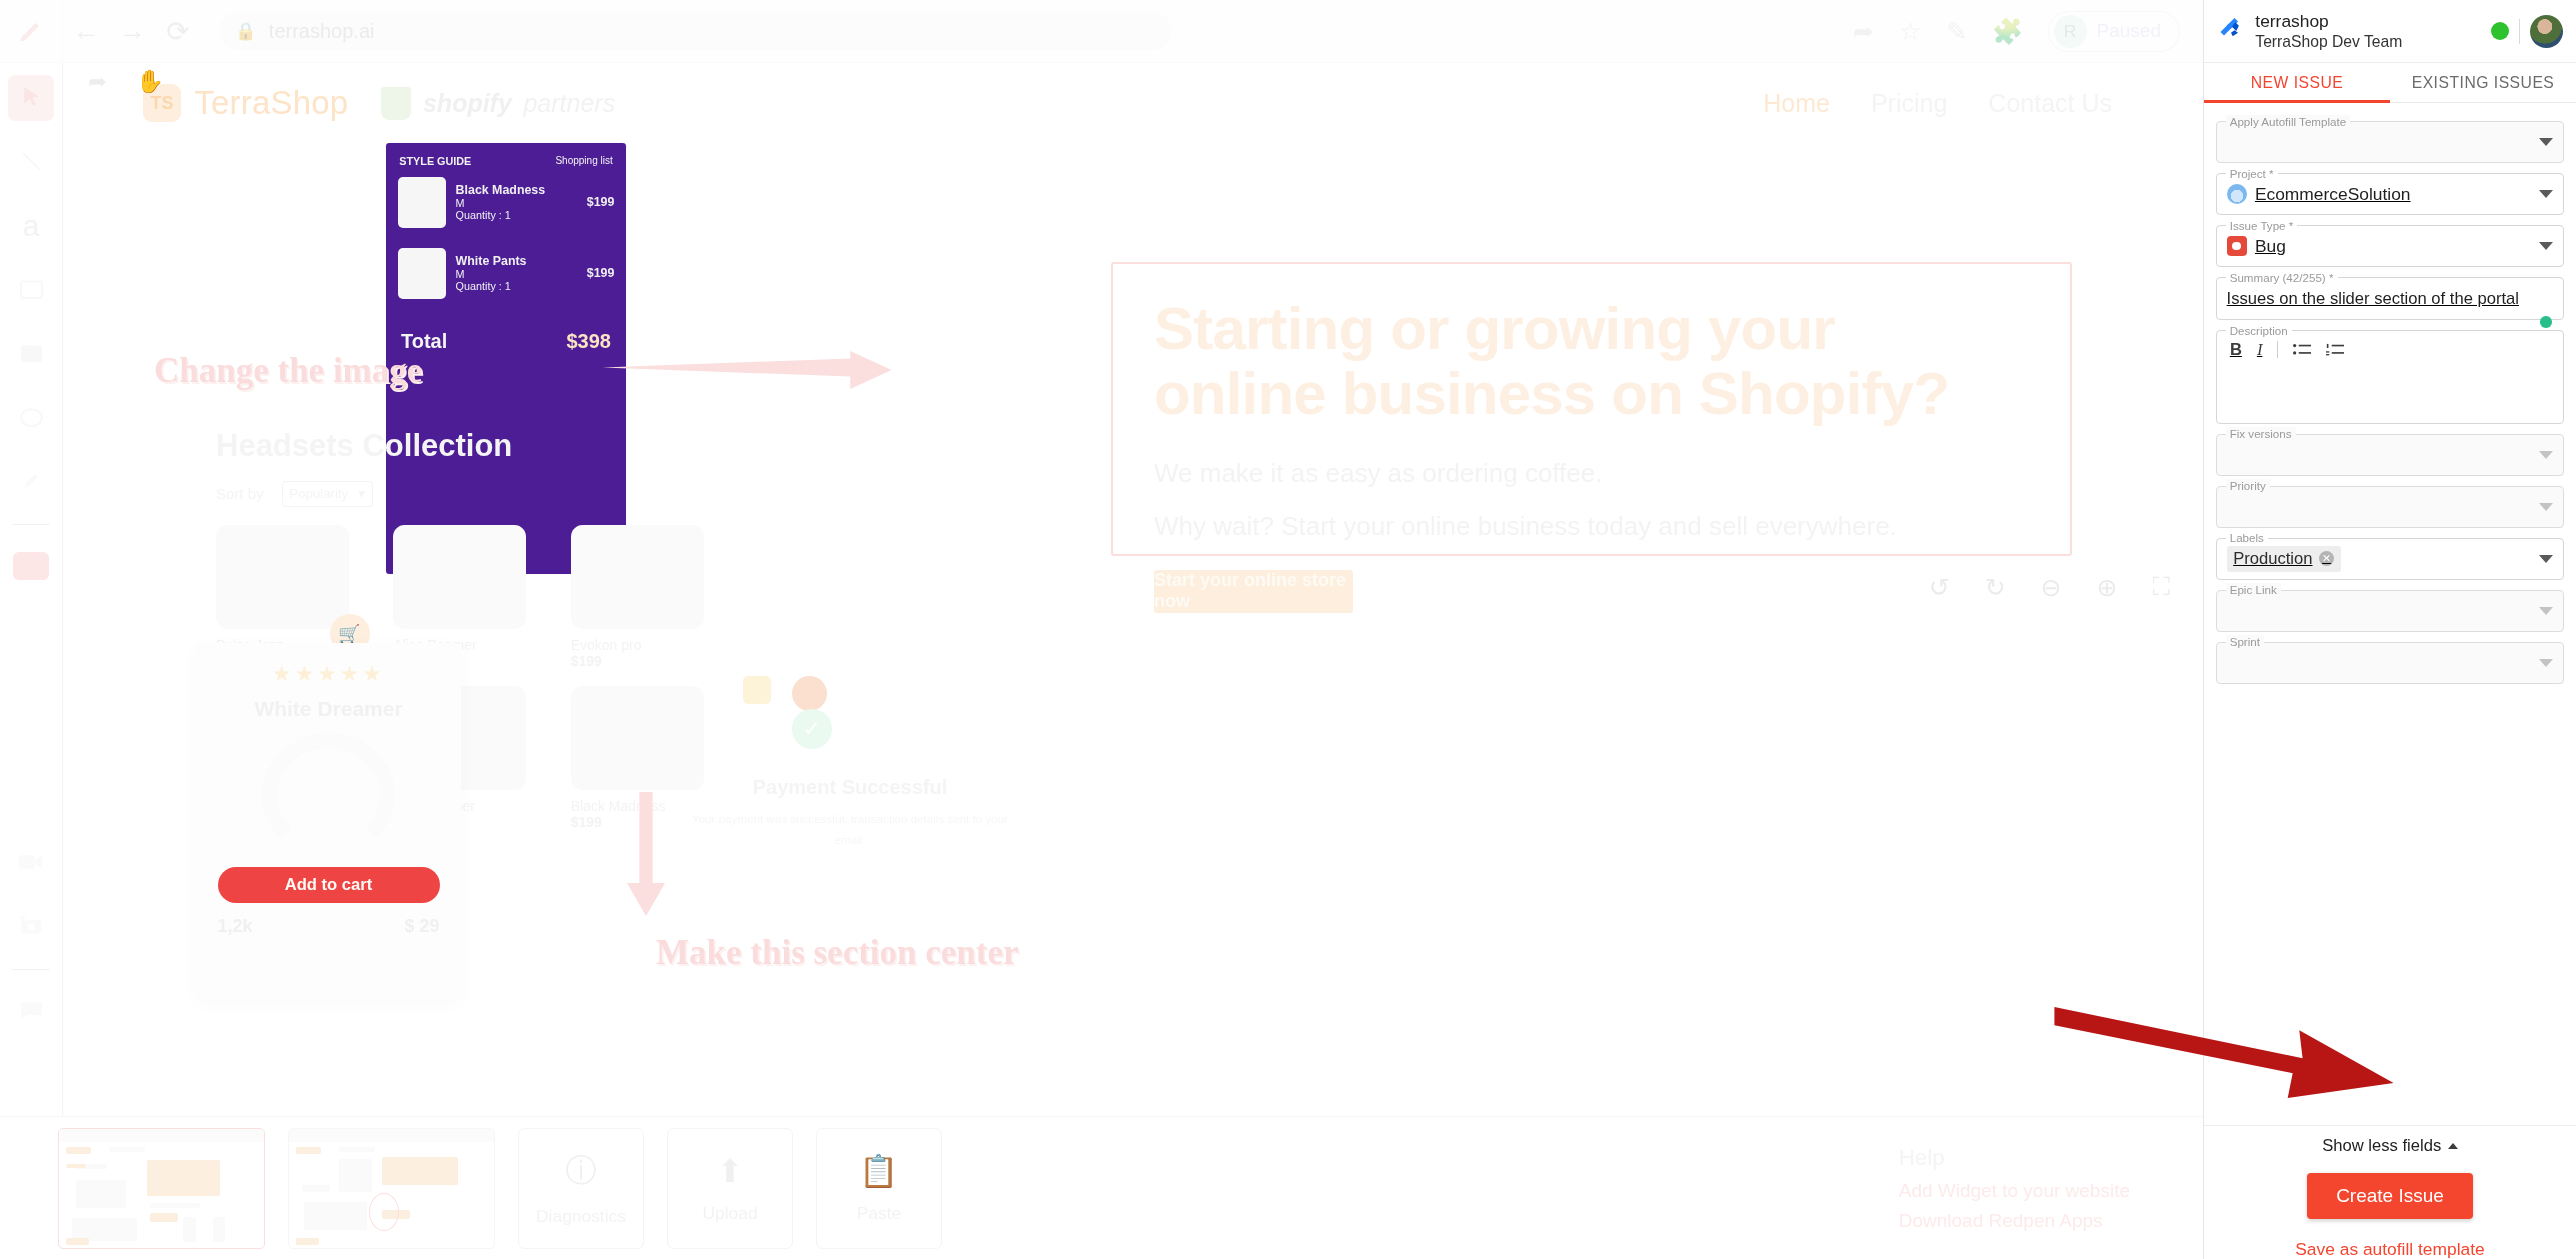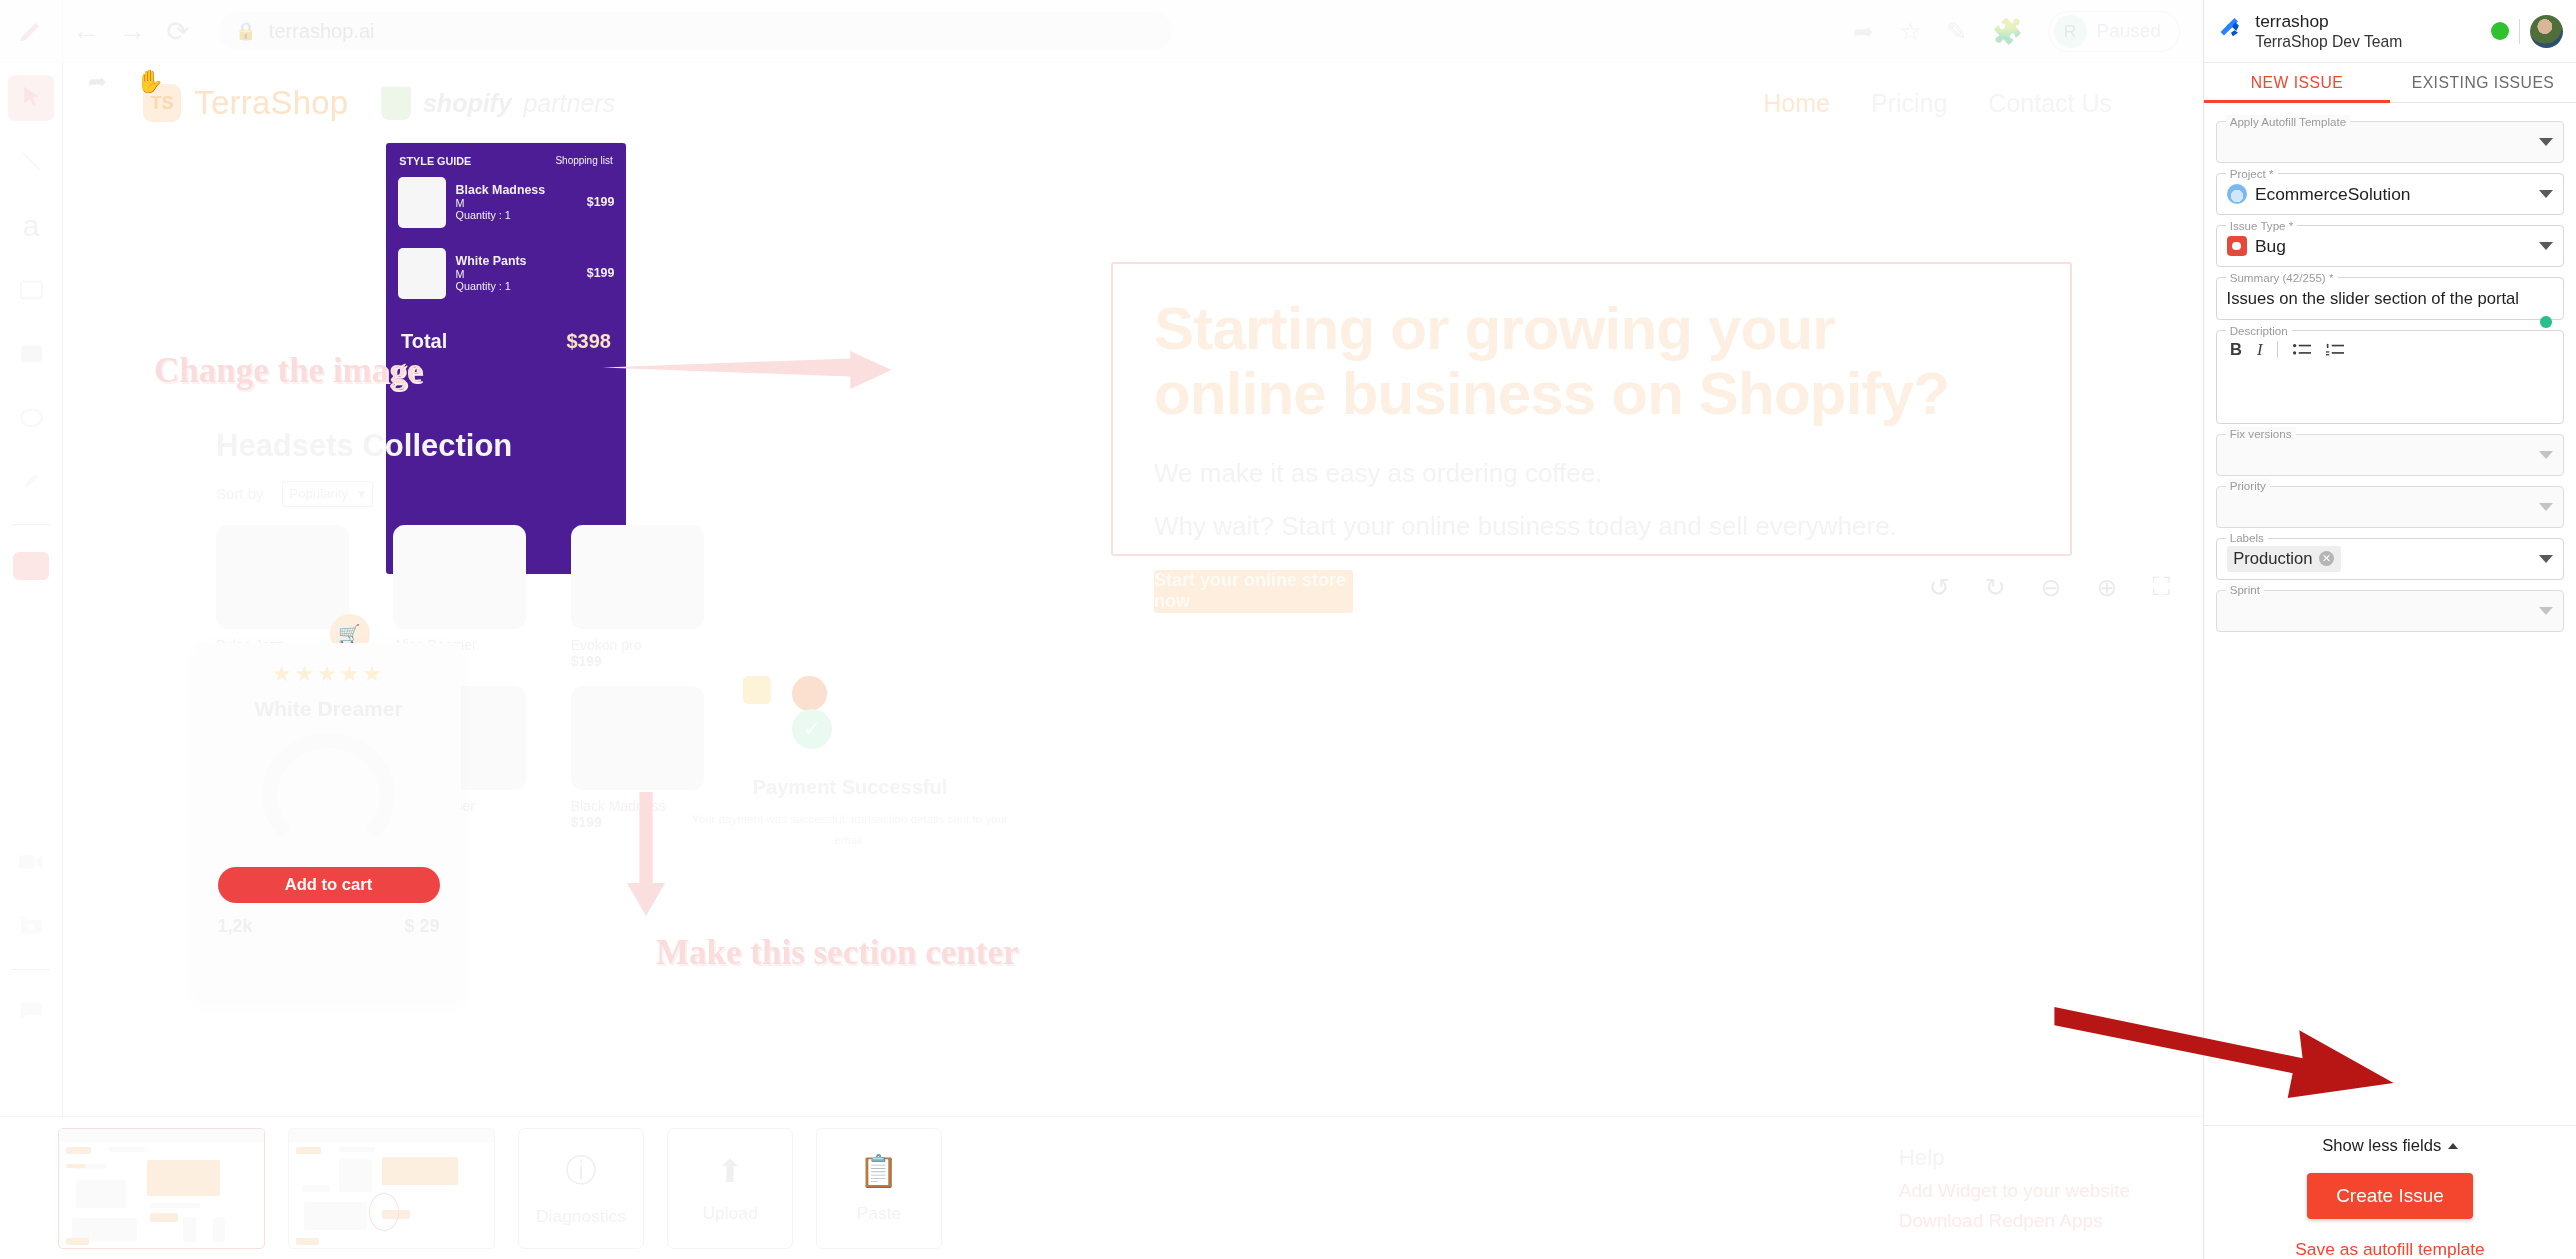--- a/index.html
+++ b/index.html
@@ -178,21 +178,21 @@
          letter-spacing:0.5px; color:#6b6b6b; position:relative; }
   .tab.active { color:#f4452f; }
   .tab.active::after { content:""; position:absolute; left:0; right:0; bottom:-0.8px; height:2.5px; background:#f4452f; }
 
   .fields { flex:1 1 auto; overflow:hidden; padding:8.3px 11.6px 0 11.6px; }
   .field { position:relative; border:0.8px solid #d6d6d6; border-radius:4.1px; margin-bottom:10px; background:#fff; }
   .field.shaded { background:#fafafa; border-color:#dcdcdc; }
   .field > .legend { position:absolute; top:-7.5px; left:9px; background:#fff; padding:0 4.1px;
                      font-size:11.6px; color:#9a9a9a; }
   .field.shaded > .legend { background:#fafafa; }
-  .field .body { min-height:40px; display:flex; align-items:center; gap:8.3px; padding:6.6px 28px 6.6px 10px; }
+  .field .body { min-height:40px; display:flex; align-items:center; gap:8.3px; padding:6.6px 28px 6.6px 10px;text-decoration:underline; }
   .field .val { font-size:17.4px; color:#1f1f1f; }
   .caret { position:absolute; right:10px; top:50%; transform:translateY(-50%);
            width:0; height:0; border-left:7.5px solid transparent; border-right:7.5px solid transparent;
            border-top:8.3px solid #5a5a5a; }
   .caret.dim { border-top-color:#c3c3c3; }
   .proj-ic { width:20px; height:20px; border-radius:50%;
              background:radial-gradient(circle at 50% 60%, #cfe6fb 0 40%, #7ab8ef 41% 100%); flex:0 0 20px;}
   .bug-ic { width:20px; height:20px; border-radius:4.1px; background:#e5493a; position:relative; flex:0 0 20px;}
   .bug-ic::after { content:""; position:absolute; left:5.8px; top:5.8px; width:8.3px; height:8.3px;
                    border-radius:50%; background:#fff; }
@@ -622,20 +622,27 @@
         <span class="legend">Labels</span>
         <div class="body">
           <span class="chip">
             <span>Production</span>
             <span class="x">✕</span>
           </span>
         </div>
         <span class="caret"></span>
       </div>
 
+      <div class="field shaded">
+        <span class="legend">Epic Link</span>
+        <div class="body tall">
+            <span class="val"></span>
+          </div>
+        <span class="caret dim"></span>
+      </div>
 
       <div class="field shaded">
         <span class="legend">Sprint</span>
         <div class="body tall">
             <span class="val"></span>
           </div>
         <span class="caret dim"></span>
       </div>
     </div>
 

